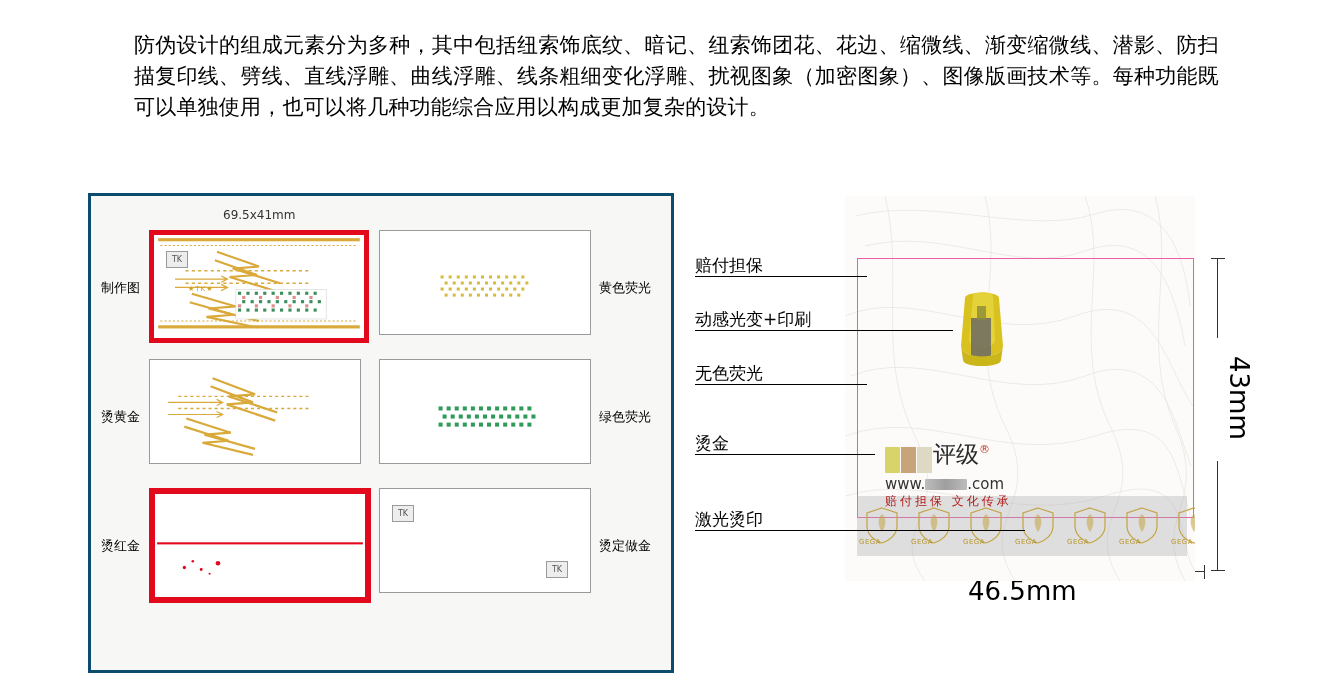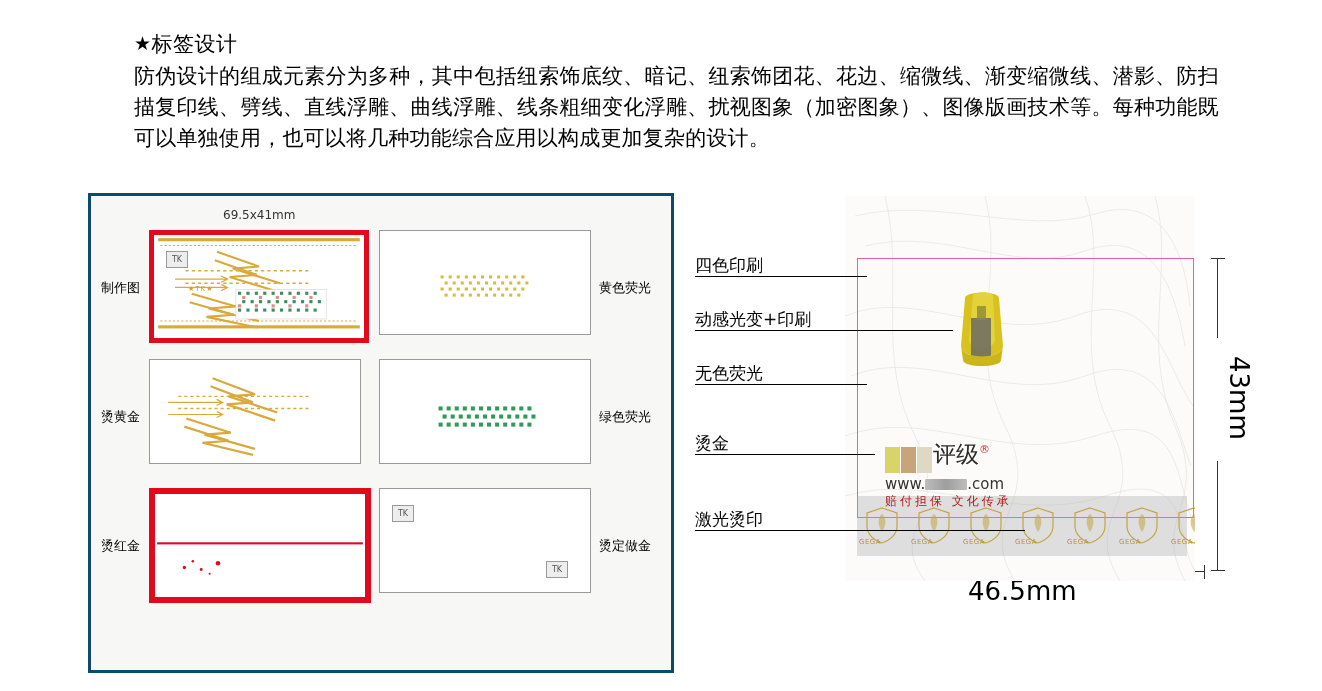--- a/index.html
+++ b/index.html
@@ -238,23 +238,20 @@
     color: #b8972e;
     letter-spacing: 0.5px;
   }
 </style>
 </head>
 <body>
 
 <div class="page">
 
   <div class="text-block">
-    <div class="heading">
-      <span class="star">★</span><span>标签设计</span>
-    </div>
     <div class="body-text">防伪设计的组成元素分为多种，其中包括纽索饰底纹、暗记、纽索饰团花、花边、缩微线、渐变缩微线、潜影、防扫描复印线、劈线、直线浮雕、曲线浮雕、线条粗细变化浮雕、扰视图象（加密图象）、图像版画技术等。每种功能既可以单独使用，也可以将几种功能综合应用以构成更加复杂的设计。</div>
   </div>
 
   <div class="left-panel">
 
     <div class="dim-top">69.5x41mm</div>
 
     <div class="row-label" style="left:10px; top:83px;">制作图</div>
     <div class="row-label" style="left:10px; top:212px;">烫黄金</div>
     <div class="row-label" style="left:10px; top:341px;">烫红金</div>
@@ -594,21 +591,21 @@
         <div class="logo-text">
           <span>评级</span><span class="reg-mark">®</span>
         </div>
         <div class="www-line">
           <span>www.</span><span class="blurred" style="width:42px;"></span><span>.com</span>
         </div>
         <div class="slogan">赔付担保  文化传承</div>
       </div>
     </div>
 
-    <div class="callout" style="left:-150px; top:58px;">四色印刷</div>
+    <div class="callout" style="left:-150px; top:58px;">赔付担保</div>
     <div class="leader" style="left:-150px; top:80px; width:172px;"></div>
 
     <div class="callout" style="left:-150px; top:112px;">动感光变+印刷</div>
     <div class="leader" style="left:-150px; top:134px; width:258px;"></div>
 
     <div class="callout" style="left:-150px; top:166px;">无色荧光</div>
     <div class="leader" style="left:-150px; top:188px; width:172px;"></div>
 
     <div class="callout" style="left:-150px; top:236px;">烫金</div>
     <div class="leader" style="left:-150px; top:258px; width:180px;"></div>

